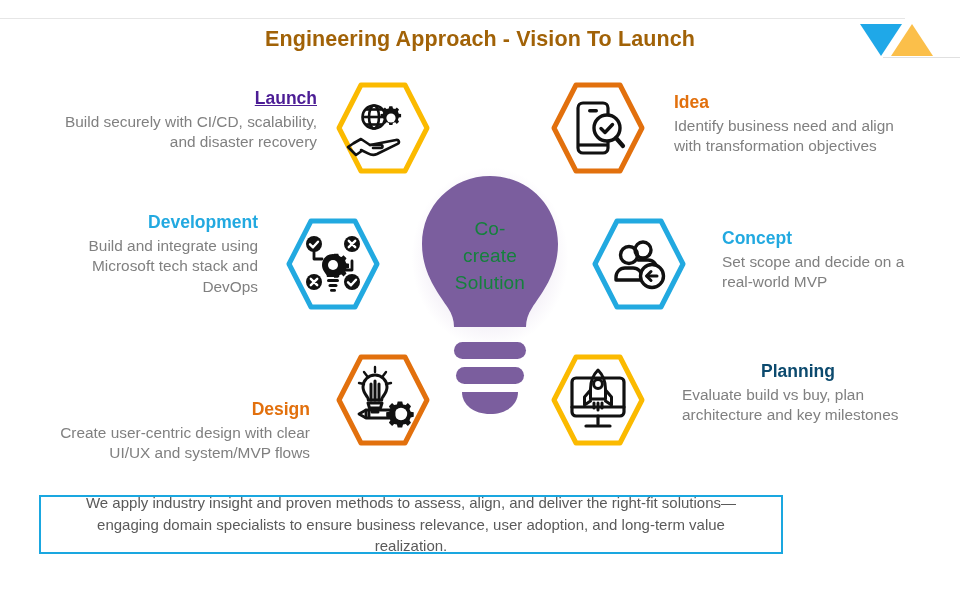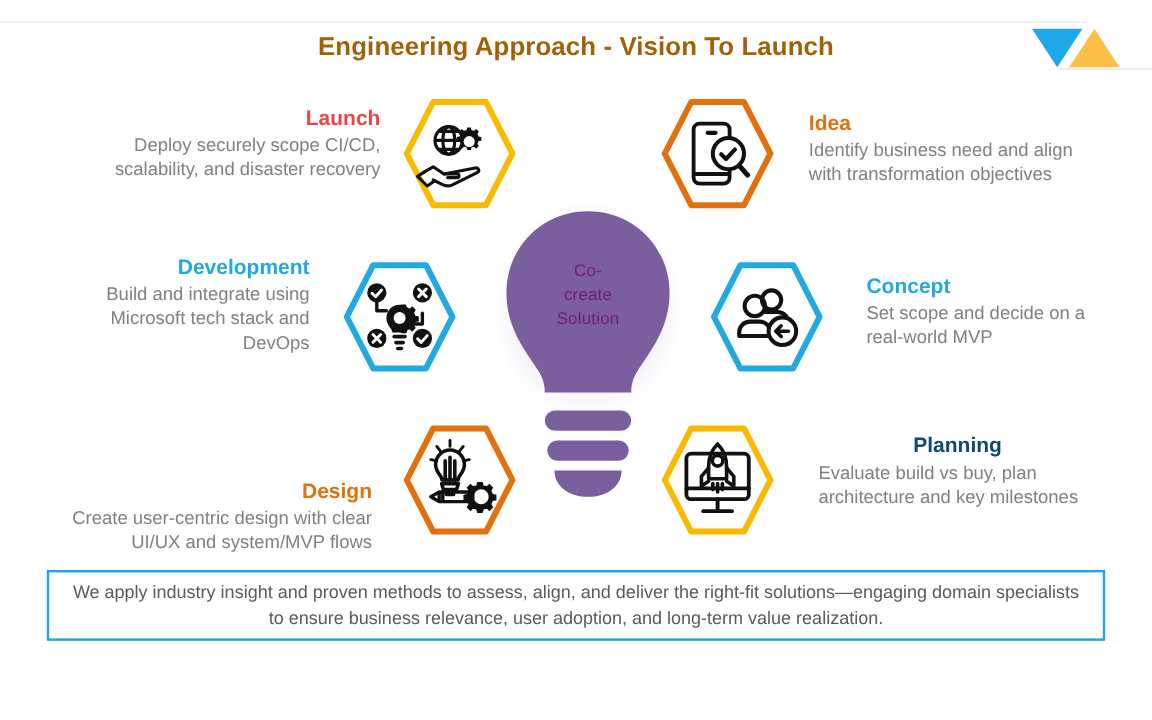--- a/index.html
+++ b/index.html
@@ -56,27 +56,27 @@
 
   
   .bulb-wrap{position:absolute;left:398px;top:158px;width:184px;height:262px;}
   .glow{position:absolute;left:0;top:0;width:184px;height:262px;
     background:radial-gradient(ellipse 52% 42% at 50% 38%,
       rgba(146,110,178,.30) 0%, rgba(146,110,178,.16) 45%,
       rgba(146,110,178,.05) 70%, rgba(255,255,255,0) 82%);}
   .bulb{position:absolute;left:0;top:0;width:184px;height:262px;}
   .bulb-label{
     position:absolute;left:0;top:58px;width:184px;text-align:center;
-    color:#701a75;font-size:14px;line-height:1.42;
+    color:#15803d;font-size:19px;line-height:1.42;
     letter-spacing:.2px;pointer-events:none;
   }
 
   
   .banner{
-    position:absolute;left:39px;top:475px;width:882px;height:59px;
+    position:absolute;left:39px;top:495px;width:744px;height:59px;
     border:2.5px solid #1AA7E0;box-sizing:border-box;background:#fff;
     display:flex;align-items:center;justify-content:center;
   }
   .banner p{
     margin:0;padding:0 18px;text-align:center;
     font-size:15px;line-height:1.45;color:#5a5a5a;
   }
 </style>
 </head>
 <body>
@@ -87,22 +87,22 @@
   <div class="rule-bot"></div>
 
   <div class="title">Engineering Approach - Vision To Launch</div>
 
   <div class="logo">
     <div class="tri-down"></div>
     <div class="tri-up"></div>
   </div>
 
   <div class="block left b-launch">
-    <div class="head" style="color: #ef4444;">Launch</div>
-    <div class="desc">Deploy securely scope CI/CD, scalability, and disaster recovery</div>
+    <div class="head" style="color: #4c1d95; text-decoration: underline;">Launch</div>
+    <div class="desc">Build securely with CI/CD, scalability, and disaster recovery</div>
   </div>
 
   <div class="block left b-dev">
     <div class="head" style="color: rgb(34, 169, 224);">Development</div>
     <div class="desc">Build and integrate using Microsoft tech stack and DevOps</div>
   </div>
 
   <div class="block left b-design">
     <div class="head" style="color: rgb(226, 112, 13); margin-top: 44px;">Design</div>
     <div class="desc">Create user-centric design with clear UI/UX and system/MVP flows</div>

